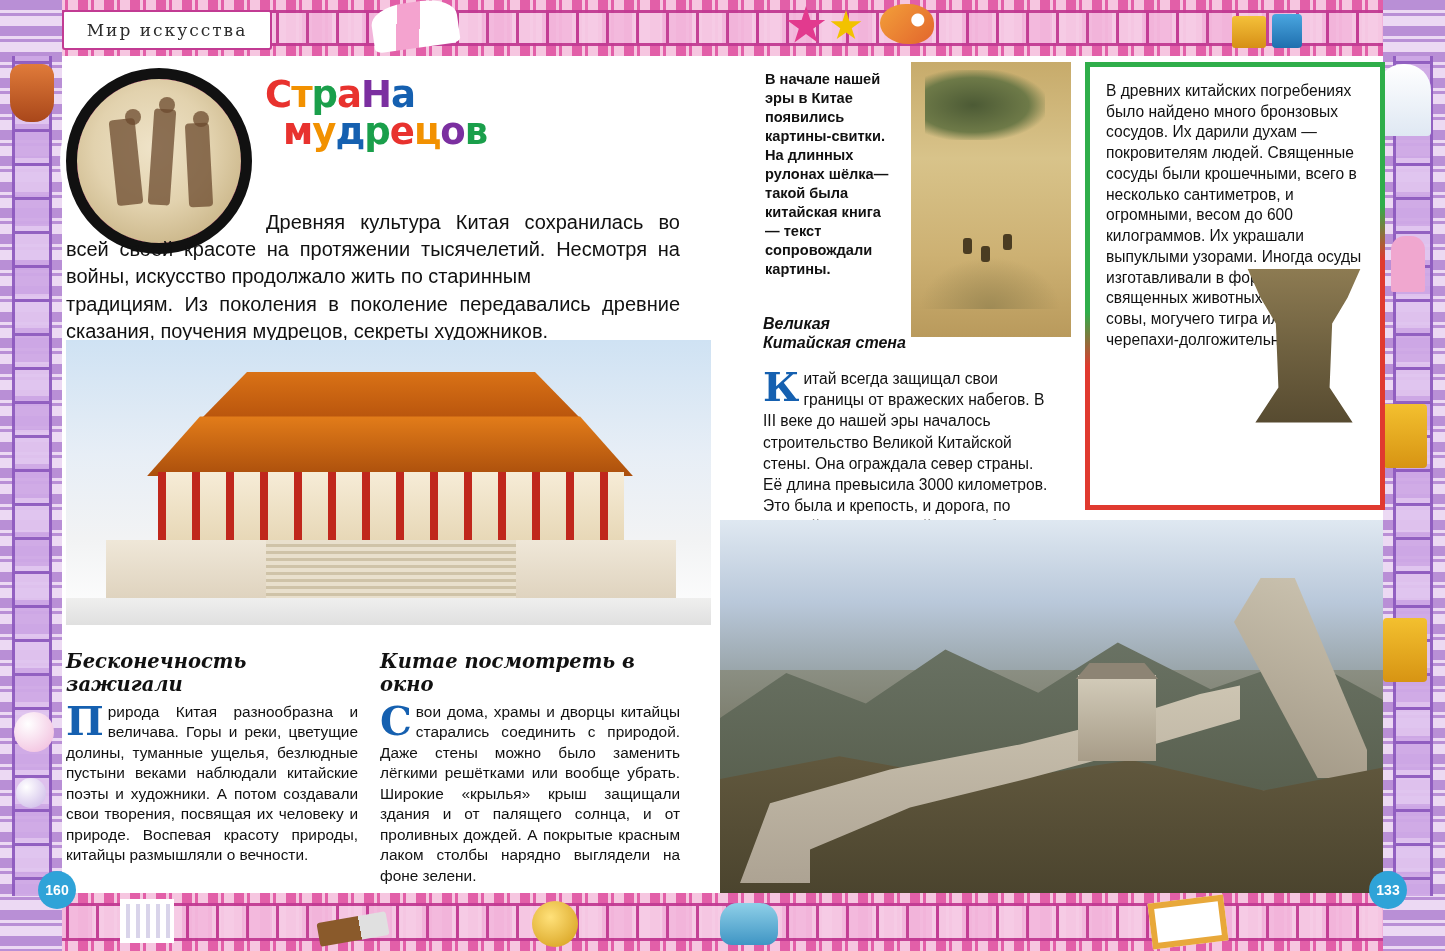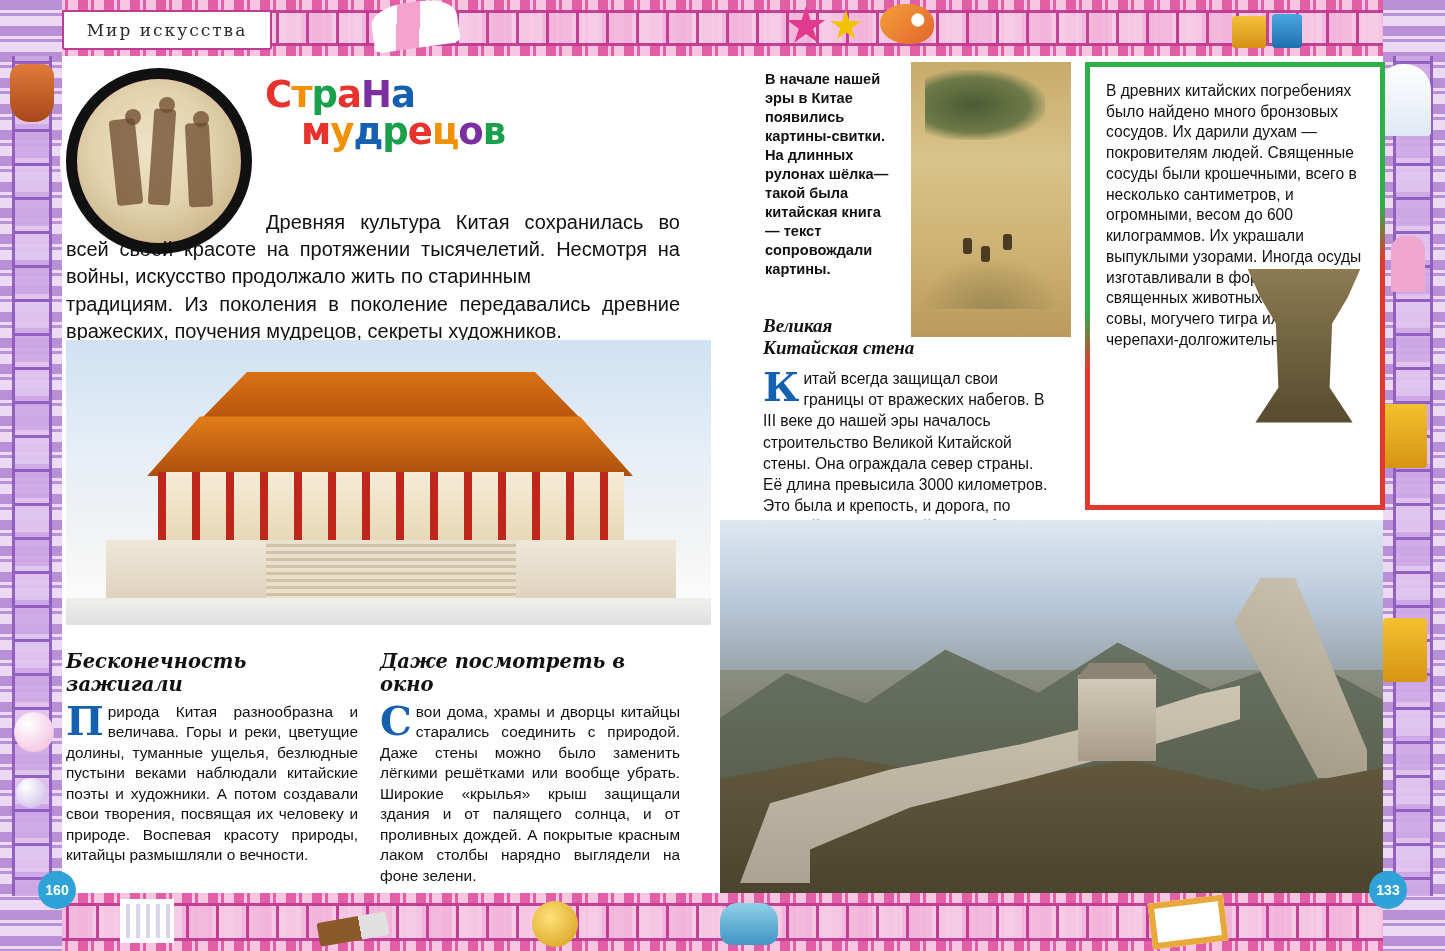--- a/index.html
+++ b/index.html
@@ -94,21 +94,21 @@
     position: absolute;
     left: 265px; top: 76px;
     width: 400px;
     font-family: "DejaVu Sans", sans-serif;
     font-weight: bold;
     font-size: 37px;
     line-height: 1.0;
     letter-spacing: -1px;
   }
   #headline .l1 { display: block; }
-  #headline .l2 { display: block; margin-left: 36px; }
+  #headline .l2 { display: block; margin-left: 18px; }
   #headline span { display: inline-block; }
 
   
   #medallion {
     position: absolute;
     left: 66px; top: 68px;
     width: 186px; height: 186px;
     border-radius: 50%;
     background:
       radial-gradient(circle at 46% 42%, #efe3c8 0%, #e2d2ae 45%, #cdb98d 75%, #b9a377 100%);
@@ -204,22 +204,22 @@
   }
   .sp-tree { position:absolute; left:14px; top:8px; width:120px; height:70px;
     background: radial-gradient(ellipse at 40% 50%, #4c5a35 0%, #6e7a48 55%, rgba(120,130,80,0) 75%); }
   .sp-rock { position:absolute; left:8px; bottom:28px; width:142px; height:52px;
     background: radial-gradient(ellipse at 50% 100%, #9e8a55 0%, rgba(170,150,100,0) 70%); }
   .sp-fig { position:absolute; width:9px; height:16px; background:#4a3c22; border-radius:3px; }
 
   
   #wall-head {
     position: absolute; left: 763px; top: 315px; width: 250px;
-    font-family: Liberation Serif, serif; font-style: italic; font-weight: bold;
-    font-size: 19px; line-height: 1.18; color: #111;
+    font-family: Liberation Sans, sans-serif; font-style: italic; font-weight: bold;
+    font-size: 16px; line-height: 1.18; color: #111;
   }
   #wall-body {
     position: absolute; left: 763px; top: 368px; width: 290px;
     font-size: 15.6px; line-height: 1.36; color: #111;
   }
 
   
   #bronze-box {
     position: absolute; left: 1085px; top: 62px; width: 300px; height: 448px;
     background: #ffffff;
@@ -325,42 +325,42 @@
       <span style="color:#e8322e;">С</span><span style="color:#f29100;">т</span><span style="color:#1a9f4b;">р</span><span style="color:#e8322e;">а</span><span style="color:#7b2fa0;">Н</span><span style="color:#1560b0;">а</span>
     </span>
     <span class="l2">
       <span style="color:#e8322e;">м</span><span style="color:#f29100;">у</span><span style="color:#1560b0;">д</span><span style="color:#1a9f4b;">р</span><span style="color:#e8322e;">е</span><span style="color:#f29100;">ц</span><span style="color:#7b2fa0;">о</span><span style="color:#1a9f4b;">в</span>
     </span>
 
   </div>
 
   <div id="intro">
     <span class="ind1">Древняя культура Китая сохранилась во всей своей красоте на протяжении тысячелетий. Несмотря на войны, искусство продолжало жить по старинным</span>
-    <span class="ind2">традициям. Из поколения в поколение передавались древние вражеских, поучения мудрецов, секреты художников.</span>
+    <span class="ind2">традициям. Из поколения в поколение передавались древние сказания, поучения мудрецов, секреты художников.</span>
   </div>
 
   <div id="temple-photo">
     <div class="temple-roof1"></div>
     <div class="temple-roof2"></div>
     <div class="temple-body"></div>
     <div class="temple-cols"></div>
     <div class="temple-base"></div>
     <div class="temple-stairs"></div>
     <div class="temple-plaza"></div>
   </div>
 
   <div id="col-beauty">
     <div class="sub-head">Бесконечность зажигали</div>
     <div class="col-body">
       <span class="dropcap">П</span><span>рирода Китая разнообразна и величава. Горы и реки, цветущие долины, туманные ущелья, безлюдные пустыни веками наблюдали китайские поэты и художники. А потом создавали свои творения, посвящая их человеку и природе. Воспевая красоту природы, китайцы размышляли о вечности.</span>
     </div>
   </div>
 
   <div id="col-window">
-    <div class="sub-head">Даже посмотреть в окно</div>
+    <div class="sub-head">Китае посмотреть в окно</div>
     <div class="col-body">
       <span class="dropcap">С</span><span>вои дома, храмы и дворцы китайцы старались соединить с природой. Даже стены можно было заменить лёгкими решётками или вообще убрать. Широкие «крылья» крыш защищали здания и от палящего солнца, и от проливных дождей. А покрытые красным лаком столбы нарядно выглядели на фоне зелени.</span>
     </div>
   </div>
 
   <div id="scroll-note">В начале нашей эры в Китае появились картины-свитки. На длинных рулонах шёлка— такой была китайская книга — текст сопровождали картины.</div>
 
   <div id="scroll-photo">
     <div class="sp-tree"></div>
     <div class="sp-rock"></div>

